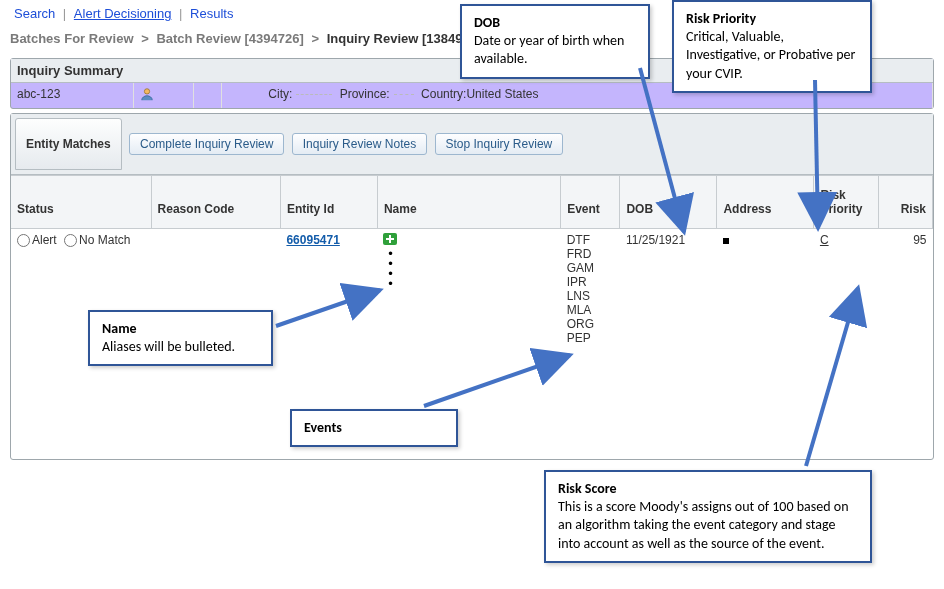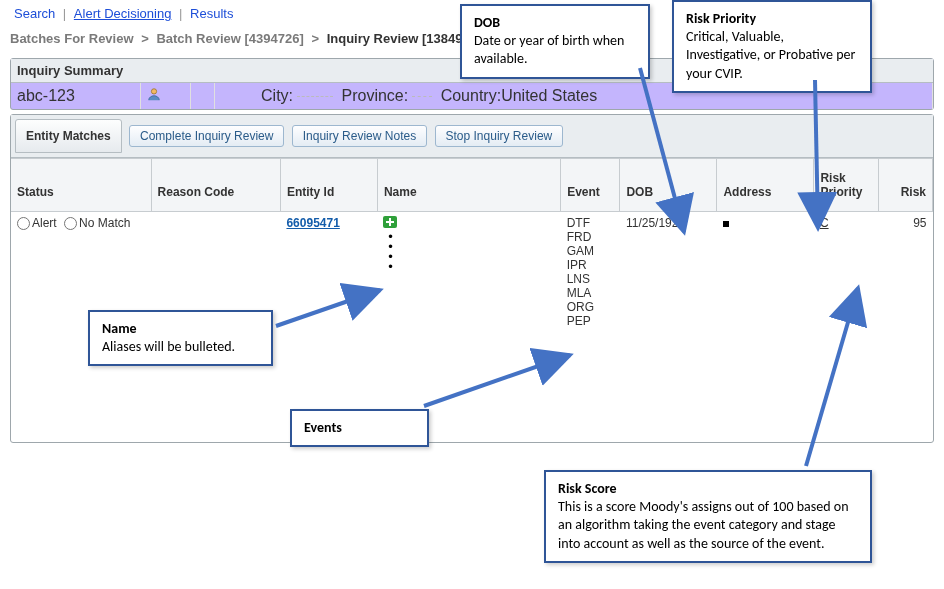--- a/index.html
+++ b/index.html
@@ -55,21 +55,21 @@
     border-bottom: 1px solid #c7ccd0;
     border-right: 1px solid #c7ccd0;
     padding: 4px 6px;
     font-weight: bold;
     font-size: 12px;
     color: #333;
   }
   table.inqtbl td {
     padding: 4px 6px;
     border-right: 1px solid #e0e0e0;
-    font-size: 16px;
+    font-size: 12px;
     vertical-align: top;
   }
   .person-icon svg { width: 14px; height: 14px; }
   .city-line { display: inline-block; margin-left: 40px; white-space: nowrap; }
   .lbl { color: #333; }
   .dashrule {
     display: inline-block;
     width: 36px;
     border-top: 1px dashed #bbb;
     vertical-align: middle;
@@ -84,21 +84,21 @@
   .entity-header {
     background: #e9edf0;
     border-bottom: 1px solid #b5bdc2;
     padding: 4px 4px;
   }
   .entity-header .tab {
     display: inline-block;
     background: #eef1f4;
     border: 1px solid #b5bdc2;
     border-radius: 3px 3px 0 0;
-    padding: 9px 10px;
+    padding: 18px 10px;
     font-weight: bold;
     font-size: 12px;
     color: #333;
     background: linear-gradient(#fdfefe,#e6eaee);
     margin-right: 2px;
   }
   .entity-header .btn {
     display: inline-block;
     border: 1px solid #9db7cf;
     border-radius: 3px;
@@ -291,21 +291,21 @@
   <span>Date or year of birth when available.</span>
 </div>
 <div class="callout" style="left:672px; top:0px; width:200px">
   <b>Risk Priority</b><br>
   <span>Critical, Valuable, Investigative, or Probative per your CVIP.</span>
 </div>
 <div class="callout" style="left:88px; top:310px; width:185px">
   <b>Name</b><br>
   <span>Aliases will be bulleted.</span>
 </div>
-<div class="callout" style="left:290px; top:409px; width:139px">
+<div class="callout" style="left:290px; top:409px; width:168px">
   <b>Events</b><br>
 </div>
 <div class="callout" style="left:544px; top:470px; width:328px">
   <b>Risk Score</b><br>
   <span>This is a score Moody's assigns out of 100 based on an algorithm taking the event category and stage into account as well as the source of the event.</span>
 </div>
 
 <svg class="arrow-layer">
   <defs>
     <marker id="ah" markerWidth="12" markerHeight="12" refX="9" refY="5" orient="auto">

